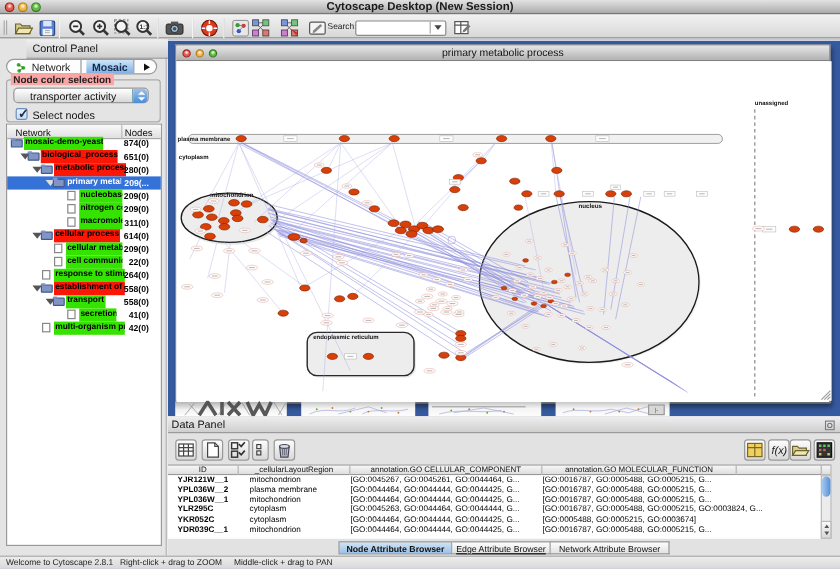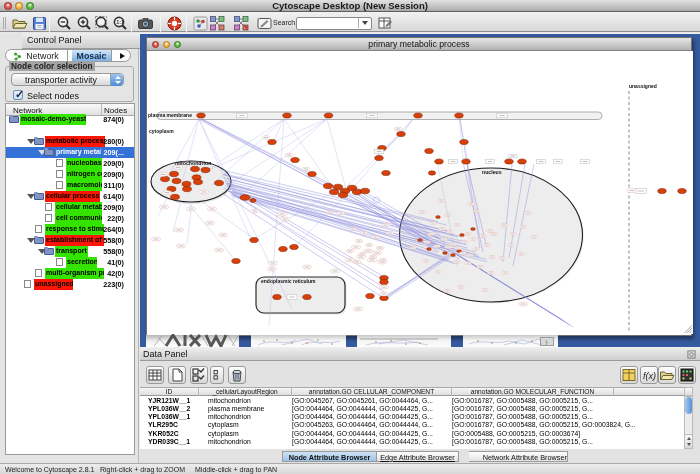--- a/index.html
+++ b/index.html
@@ -126,21 +126,21 @@
             <line x1="2.5" y1="2" x2="6.5" y2="4.5"></line>
             <line x1="3" y1="7" x2="6.5" y2="4.5"></line>
           </g>
         </svg><span style="margin-left:12px;">Network</span></span>
       <span class="abs" style="left:66px;top:0;width:40px;height:13px;background:linear-gradient(#cfe5f8,#7fb1e4 85%);border-right:1px solid #9a9a9a;text-align:center;font-size:8.8px;font-weight:bold;line-height:13px;color:#102a4d;">Mosaic</span>
       <span class="abs" style="left:107px;top:0;width:19px;height:13px;">
         <span style="position:absolute;left:7px;top:3px;width:0;height:0;border-top:3.5px solid transparent;border-bottom:3.5px solid transparent;border-left:5.5px solid #111;"></span>
       </span>
     </div>
 <div class="abs" style="left:5px;top:33px;width:129px;height:36px;border:1px solid #aaa;border-radius:3px;"></div>
-<span class="abs" style="left:9px;top:27.5px;background:#a3a3a3;padding:0 2px;font-size:8.3px;font-weight:bold;color:#222;">Node color selection</span>
+<span class="abs" style="left:9px;top:27.5px;background:#fca5a5;padding:0 2px;font-size:8.3px;font-weight:bold;color:#222;">Node color selection</span>
 <div class="abs" style="left:11px;top:40px;width:113px;height:13px;background:linear-gradient(#fff,#d8d8d8);border:1px solid #999;border-radius:4px;">
       <span style="position:absolute;left:0;width:98px;text-align:center;font-size:8.8px;line-height:12px;color:#111;">transporter activity</span>
       <span style="position:absolute;right:0;top:0;width:13px;height:11.5px;background:linear-gradient(#9cc2ee,#4d8ad8);border-radius:0 4px 4px 0;border-left:1px solid #7aa;">
         <span style="position:absolute;left:3.5px;top:2px;width:0;height:0;border-left:3px solid transparent;border-right:3px solid transparent;border-bottom:3.5px solid #fff;"></span>
         <span style="position:absolute;left:3.5px;top:6.5px;width:0;height:0;border-left:3px solid transparent;border-right:3px solid transparent;border-top:3.5px solid #fff;"></span>
       </span>
     </div>
 <div class="abs" style="left:13px;top:57px;width:10px;height:10px;background:linear-gradient(#eaf2fb,#c9ddf2);border:1px solid #6a8fc0;border-radius:2px;">
       <span style="position:absolute;left:1px;top:-3px;font-size:11px;font-weight:bold;color:#1a2a4a;">✓</span>
     </div>
@@ -151,20 +151,27 @@
         <span style="position:absolute;left:98px;top:1.5px;font-size:8px;color:#111;">Nodes</span>
         <span style="position:absolute;left:95px;top:0;width:1px;height:11px;background:#bbb;"></span>
       </div>
 <div class="abs" style="left:0;top:0;width:128px;height:352px;">
         <div style="position:absolute;left:0;top:9.5px;width:100%;height:11.0px;text-decoration:underline;">
           <span style="position:absolute;left:3px;top:2.2px;width:10px;height:7px;background:#8095c5;border:0.5px solid #45598c;border-radius:1px;"></span>
           <span style="position:absolute;left:3px;top:1px;width:4px;height:2px;background:#7e95c6;border-radius:1px 1px 0 0;"></span>
           <span style="position:absolute;left:14px;top:0.8px;font-size:7px;font-weight:bold;line-height:10.2px;background:#35e300;color:#000;padding:0 1px;white-space:nowrap;max-width:66px;overflow:hidden;display:inline-block;">mosaic-demo-yeast</span>
           <span style="position:absolute;right:10px;top:1px;font-size:7.2px;font-weight:bold;line-height:10.2px;color:#000;">874(0)</span>
         </div>
+        <div style="position:absolute;left:0;top:20.5px;width:100%;height:11.0px;">
+          <span style="position:absolute;left:11px;top:3px;width:0;height:0;border-left:4px solid transparent;border-right:4px solid transparent;border-top:5px solid #555;"></span>
+          <span style="position:absolute;left:17px;top:2.2px;width:10px;height:7px;background:#8095c5;border:0.5px solid #45598c;border-radius:1px;"></span>
+          <span style="position:absolute;left:17px;top:1px;width:4px;height:2px;background:#7e95c6;border-radius:1px 1px 0 0;"></span>
+          <span style="position:absolute;left:28px;top:0.8px;font-size:7px;font-weight:bold;line-height:10.2px;background:#fb1606;color:#000;padding:0 1px;white-space:nowrap;max-width:64px;overflow:hidden;display:inline-block;">biological_process</span>
+          <span style="position:absolute;right:10px;top:1px;font-size:7.2px;font-weight:bold;line-height:10.2px;color:#000;">651(0)</span>
+        </div>
         <div style="position:absolute;left:0;top:31.5px;width:100%;height:11.0px;">
           <span style="position:absolute;left:21px;top:3px;width:0;height:0;border-left:4px solid transparent;border-right:4px solid transparent;border-top:5px solid #555;"></span>
           <span style="position:absolute;left:28px;top:2.2px;width:10px;height:7px;background:#8095c5;border:0.5px solid #45598c;border-radius:1px;"></span>
           <span style="position:absolute;left:28px;top:1px;width:4px;height:2px;background:#7e95c6;border-radius:1px 1px 0 0;"></span>
           <span style="position:absolute;left:39px;top:0.8px;font-size:7px;font-weight:bold;line-height:10.2px;background:#fb1606;color:#000;padding:0 1px;white-space:nowrap;max-width:60px;overflow:hidden;display:inline-block;">metabolic process</span>
           <span style="position:absolute;right:10px;top:1px;font-size:7.2px;font-weight:bold;line-height:10.2px;color:#000;">280(0)</span>
         </div>
         <div style="position:absolute;left:0;top:42.5px;width:100%;height:11.0px;background:#3572d8;">
           <span style="position:absolute;left:32px;top:3px;width:0;height:0;border-left:4px solid transparent;border-right:4px solid transparent;border-top:5px solid #ddd;"></span>
           <span style="position:absolute;left:38px;top:2.2px;width:10px;height:7px;background:#8095c5;border:0.5px solid #45598c;border-radius:1px;"></span>
@@ -225,25 +232,20 @@
         </div>
         <div style="position:absolute;left:0;top:152.5px;width:100%;height:11.0px;">
           <span style="position:absolute;left:50px;top:1.2px;width:6.5px;height:8.5px;background:#fff;border:0.6px solid #888;"></span>
           <span style="position:absolute;left:60px;top:0.8px;font-size:7px;font-weight:bold;line-height:10.2px;background:#35e300;color:#000;padding:0 1px;white-space:nowrap;max-width:31px;overflow:hidden;display:inline-block;">secretion</span>
           <span style="position:absolute;right:10px;top:1px;font-size:7.2px;font-weight:bold;line-height:10.2px;color:#000;">41(0)</span>
         </div>
         <div style="position:absolute;left:0;top:163.5px;width:100%;height:11.0px;">
           <span style="position:absolute;left:29px;top:1.2px;width:6.5px;height:8.5px;background:#fff;border:0.6px solid #888;"></span>
           <span style="position:absolute;left:39px;top:0.8px;font-size:7px;font-weight:bold;line-height:10.2px;background:#35e300;color:#000;padding:0 1px;white-space:nowrap;max-width:59px;overflow:hidden;display:inline-block;">multi-organism pr</span>
           <span style="position:absolute;right:10px;top:1px;font-size:7.2px;font-weight:bold;line-height:10.2px;color:#000;">42(0)</span>
-        </div>
-        <div style="position:absolute;left:0;top:174.5px;width:100%;height:11.0px;">
-          <span style="position:absolute;left:18px;top:1.2px;width:6.5px;height:8.5px;background:#fff;border:0.6px solid #888;"></span>
-          <span style="position:absolute;left:28px;top:0.8px;font-size:7px;font-weight:bold;line-height:10.2px;background:#fb1606;color:#000;padding:0 1px;white-space:nowrap;max-width:39px;overflow:hidden;display:inline-block;">unassigned</span>
-          <span style="position:absolute;right:10px;top:1px;font-size:7.2px;font-weight:bold;line-height:10.2px;color:#000;">223(0)</span>
         </div>
       </div>
 </div>
 </div>
 <div class="abs" style="left:140px;top:33px;width:560px;height:314px;background:#365a9f;border-top:1px solid #f0f0f0;">
 <div class="abs" style="left:6px;top:2.5px;width:546px;height:299px;background:#fff;border:1px solid #707070;box-shadow:2px 3px 4px rgba(0,0,0,0.45);">
 <div class="abs" style="left:0;top:0;width:100%;height:13px;background:linear-gradient(#e6e6e6,#b2b2b2);border-bottom:1px solid #828282;">
 <span class="abs" style="left:4.5px;top:3.5px;width:7px;height:7px;border-radius:50%;background:radial-gradient(circle at 50% 35%, #fff 0%, #e4574b 50%, #e4574b);border:0.5px solid #9f1f16;"></span>
 <span class="abs" style="left:15.5px;top:3.5px;width:7px;height:7px;border-radius:50%;background:radial-gradient(circle at 50% 35%, #fff 0%, #f5b73d 50%, #f5b73d);border:0.5px solid #b57b14;"></span>
 <span class="abs" style="left:26.5px;top:3.5px;width:7px;height:7px;border-radius:50%;background:radial-gradient(circle at 50% 35%, #fff 0%, #5cbe3c 50%, #5cbe3c);border:0.5px solid #2e7c1a;"></span>
@@ -810,17 +812,17 @@
   </div>
 <div class="abs" style="left:684px;top:396px;width:9px;height:53px;background:#ececec;border:1px solid #bbb;"></div>
 <div class="abs" style="left:685px;top:397px;width:7px;height:17px;background:linear-gradient(90deg,#a6c9f0,#5590da);border-radius:3.5px;"></div>
 <div class="abs" style="left:684px;top:387px;width:9px;height:9px;background:linear-gradient(#f6f6f6,#dedede);border:1px solid #bbb;"></div>
 <div class="abs" style="left:684px;top:434px;width:9px;height:15px;background:linear-gradient(#fafafa,#d8d8d8);border:1px solid #bbb;">
     <span style="position:absolute;left:1.5px;top:2px;width:0;height:0;border-left:2.5px solid transparent;border-right:2.5px solid transparent;border-bottom:3.5px solid #555;"></span>
     <span style="position:absolute;left:1.5px;top:8px;width:0;height:0;border-left:2.5px solid transparent;border-right:2.5px solid transparent;border-top:3.5px solid #555;"></span>
   </div>
 <div class="abs" style="left:282px;top:450.5px;width:95px;height:11.5px;background:linear-gradient(#cfe2f5,#9dc3e8);border:1px solid #9a9a9a;border-left-width:1px;font-size:7.3px;font-weight:bold;line-height:11px;text-align:center;color:#111;">Node Attribute Browser</div>
 <div class="abs" style="left:377px;top:450.5px;width:82px;height:11.5px;background:linear-gradient(#fdfdfd,#e2e2e2);border:1px solid #9a9a9a;border-left-width:0px;font-size:7.3px;line-height:11px;text-align:center;color:#111;text-decoration:underline;">Edge Attribute Browser</div>
-<div class="abs" style="left:469px;top:450.5px;width:99px;height:11.5px;background:linear-gradient(#fdfdfd,#e2e2e2);border:1px solid #9a9a9a;border-left-width:0px;font-size:7.3px;line-height:11px;text-align:right;color:#111;">Network Attribute Browser</div>
+<div class="abs" style="left:459px;top:450.5px;width:99px;height:11.5px;background:linear-gradient(#fdfdfd,#e2e2e2);border:1px solid #9a9a9a;border-left-width:0px;font-size:7.3px;line-height:11px;text-align:center;color:#111;">Network Attribute Browser</div>
 <div class="abs" style="left:0;top:463px;width:700px;height:11px;background:linear-gradient(#ececec,#d8d8d8);border-top:1px solid #aaa;">
     <span style="position:absolute;left:5px;top:2px;font-size:7px;color:#222;">Welcome to Cytoscape 2.8.1</span>
     <span style="position:absolute;left:100px;top:2px;font-size:7px;color:#222;">Right-click + drag to ZOOM</span>
     <span style="position:absolute;left:195px;top:2px;font-size:7px;color:#222;">Middle-click + drag to PAN</span>
   </div>
 </body></html>

